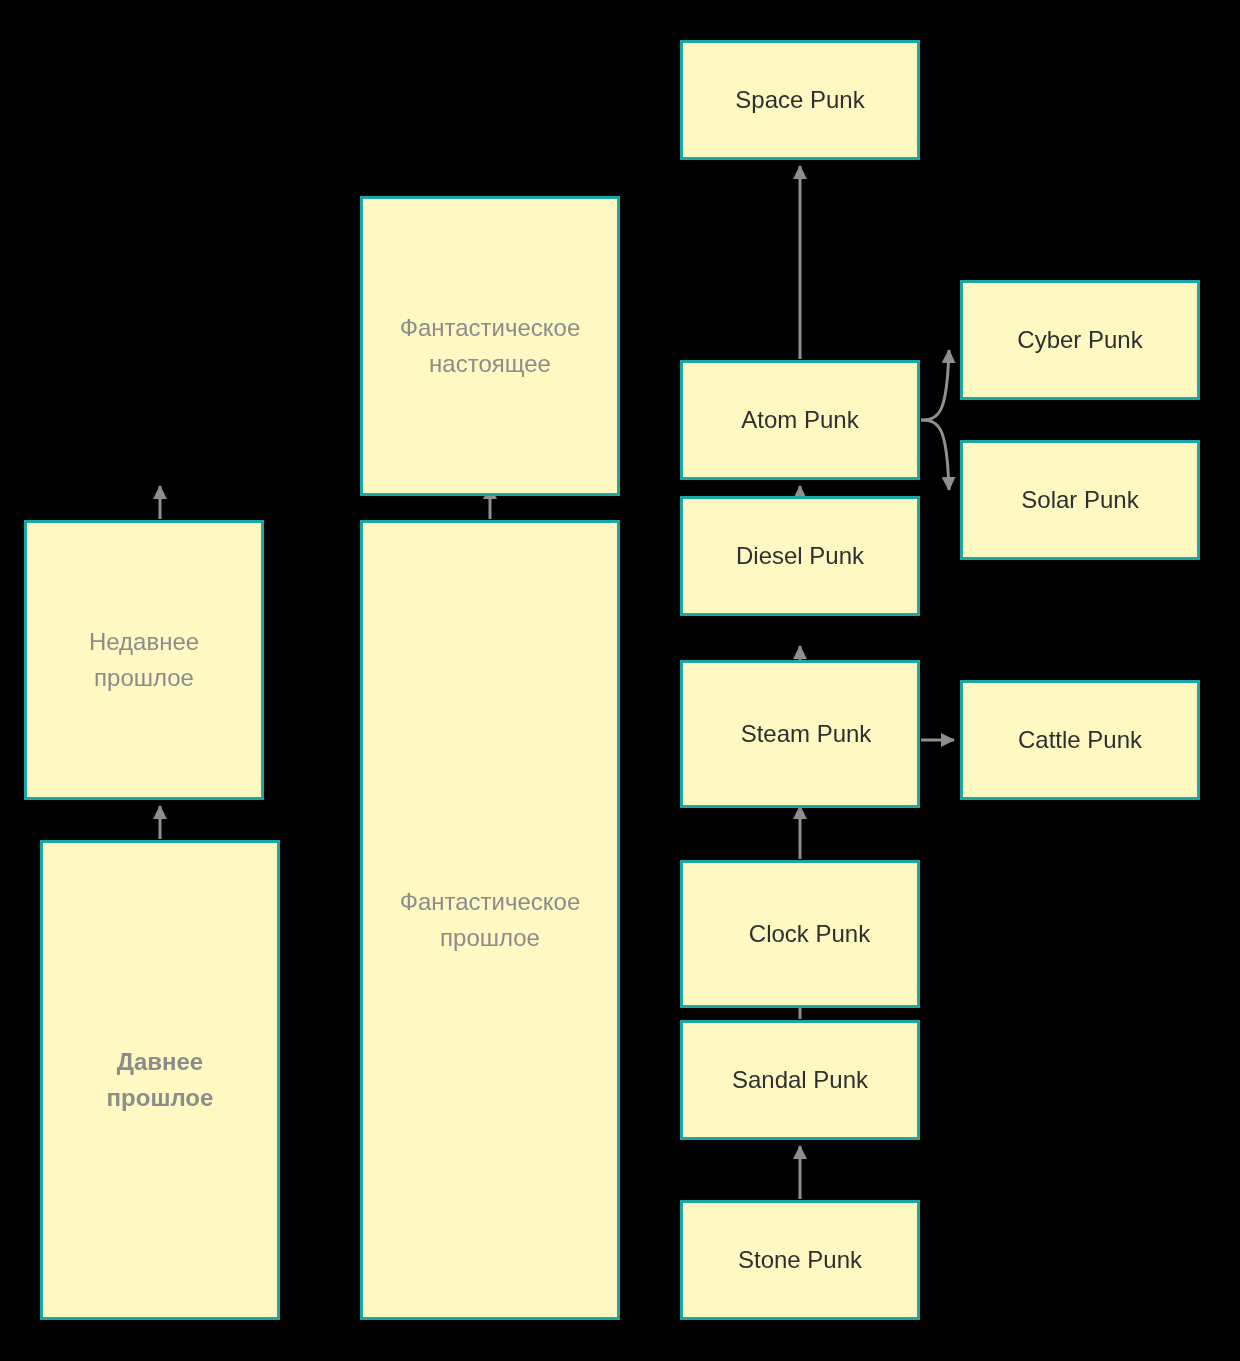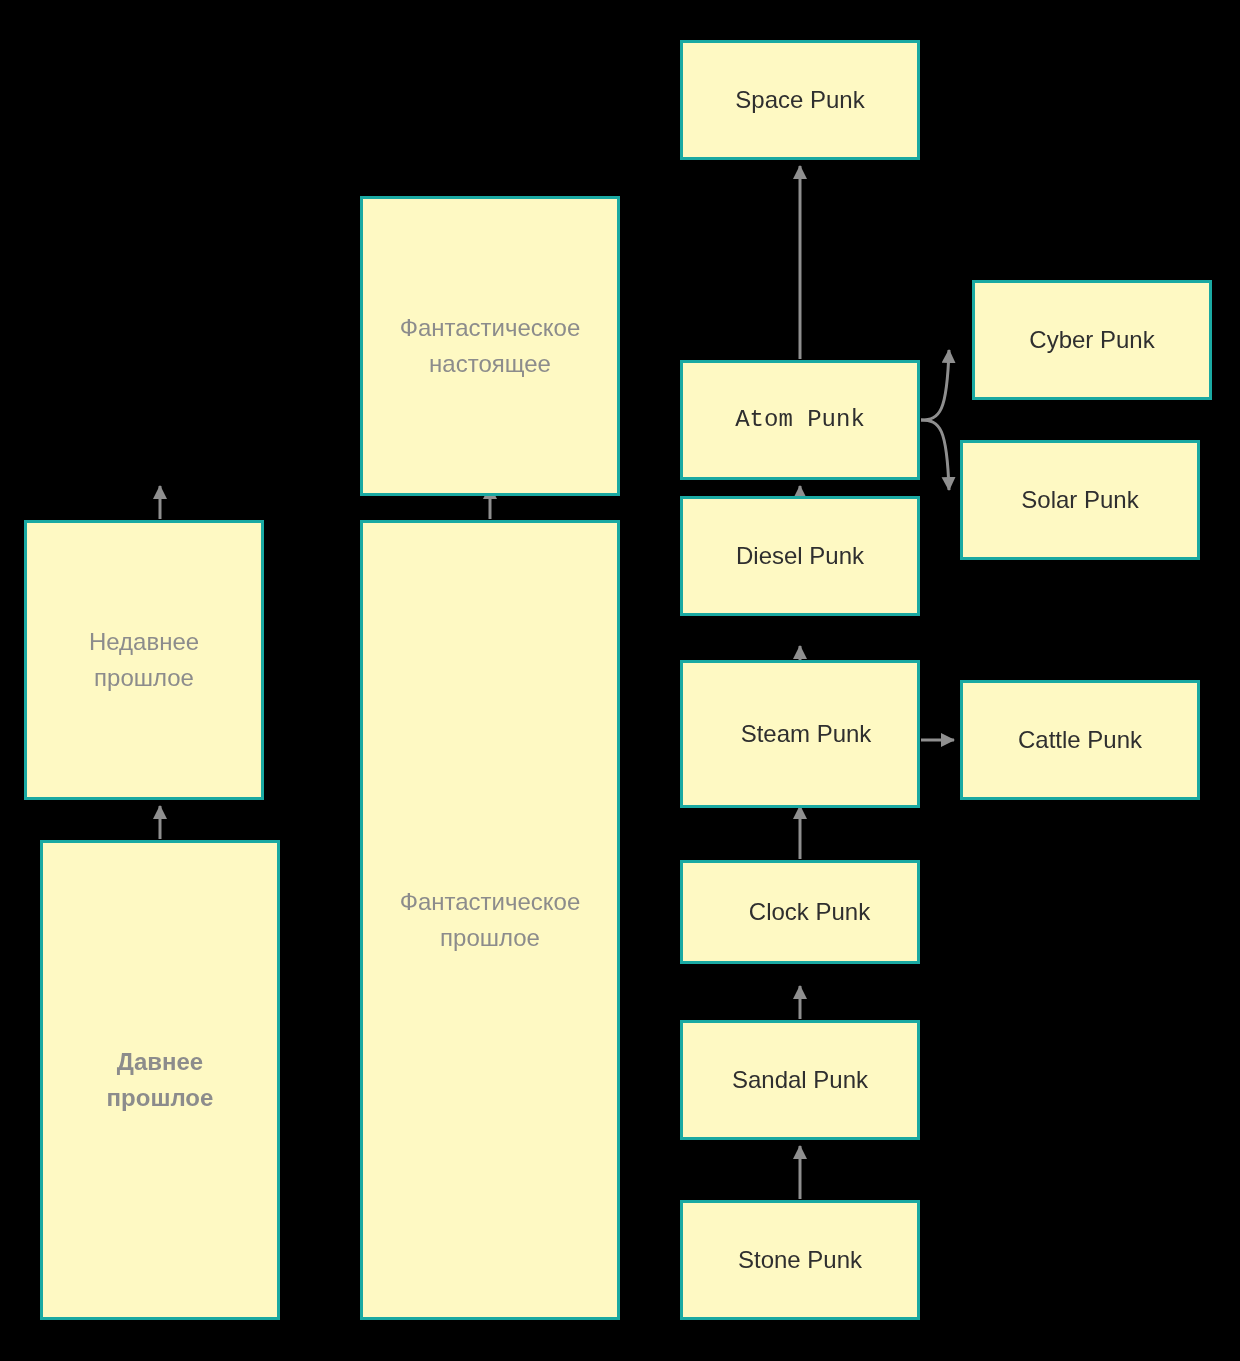--- a/index.html
+++ b/index.html
@@ -80,45 +80,45 @@
   </div>
 
   <div class="node gray" style="left:360px; top:520px; width:260px; height:800px;">
     <span class="label w200">Фантастическое прошлое</span>
   </div>
 
   <div class="node" style="left:680px; top:40px; width:240px; height:120px;">
     <span class="label">Space Punk</span>
   </div>
 
-  <div class="node" style="left:680px; top:360px; width:240px; height:120px;font-family:Liberation Mono, monospace;">
+  <div class="node" style="left:680px; top:360px; width:240px; height:120px;">
     <span class="label">Atom Punk</span>
   </div>
 
   <div class="node" style="left:680px; top:496px; width:240px; height:120px;">
     <span class="label">Diesel Punk</span>
   </div>
 
   <div class="node" style="left:680px; top:660px; width:240px; height:148px;padding-left:12px;">
     <span class="label">Steam Punk</span>
   </div>
 
-  <div class="node" style="left:680px; top:860px; width:240px; height:104px;padding-left:19px;">
+  <div class="node" style="left:680px; top:860px; width:240px; height:148px;padding-left:19px;">
     <span class="label">Clock Punk</span>
   </div>
 
   <div class="node" style="left:680px; top:1020px; width:240px; height:120px;">
     <span class="label">Sandal Punk</span>
   </div>
 
   <div class="node" style="left:680px; top:1200px; width:240px; height:120px;">
     <span class="label">Stone Punk</span>
   </div>
 
-  <div class="node" style="left:960px; top:280px; width:240px; height:120px;margin-left:12px;">
+  <div class="node" style="left:960px; top:280px; width:240px; height:120px;">
     <span class="label">Cyber Punk</span>
   </div>
 
   <div class="node" style="left:960px; top:440px; width:240px; height:120px;">
     <span class="label">Solar Punk</span>
   </div>
 
   <div class="node" style="left:960px; top:680px; width:240px; height:120px;">
     <span class="label">Cattle Punk</span>
   </div>

